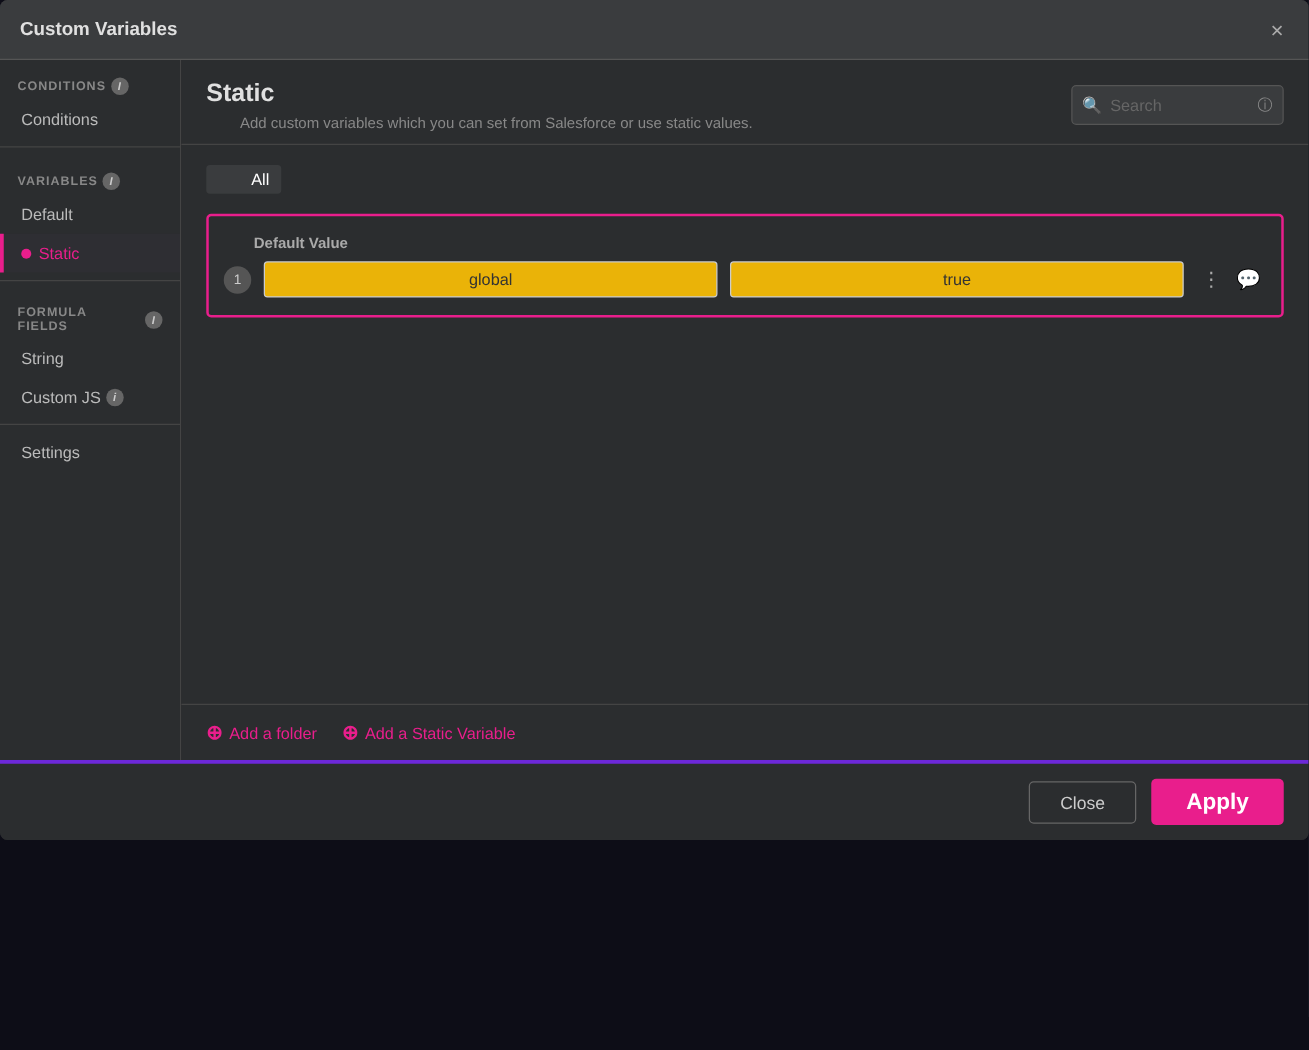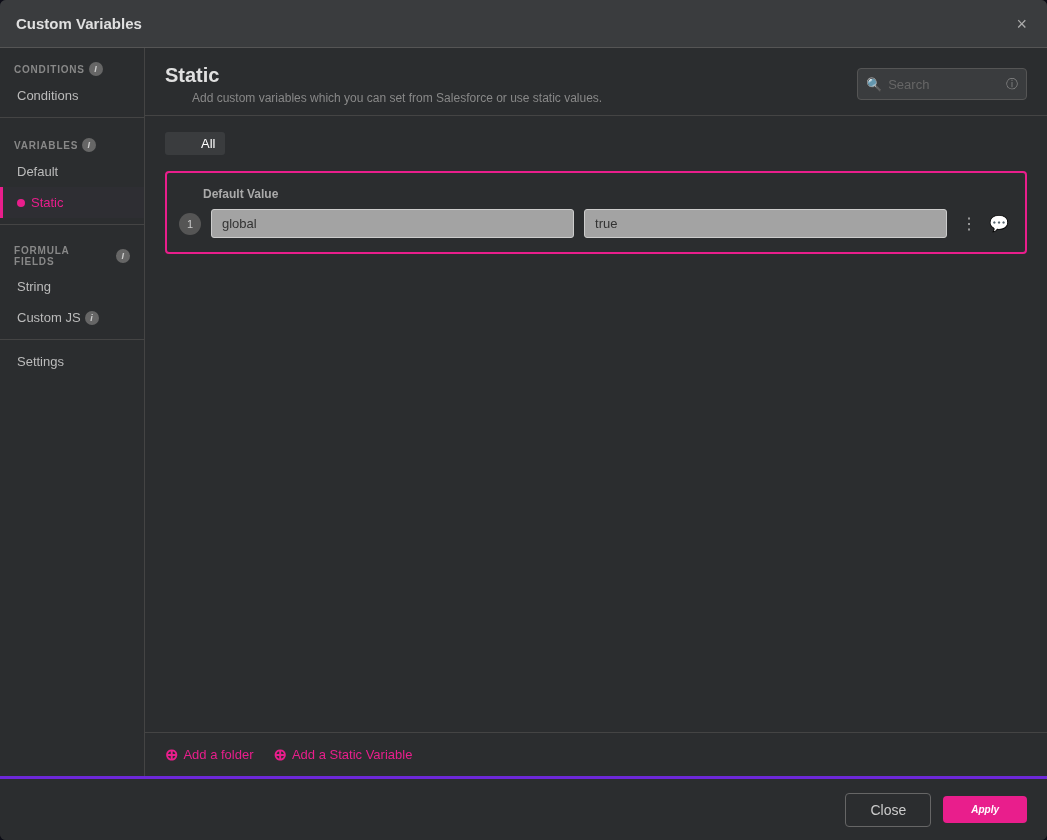--- a/index.html
+++ b/index.html
@@ -15,21 +15,21 @@
       width: 1047px;
       height: 840px;
       background: rgba(0,0,0,0.5);
       display: flex;
       align-items: center;
       justify-content: center;
       position: relative;
     }
     .modal {
       width: 1047px;
-      height: 840px;
+      height: 672px;
       background: #2b2d2f;
       border-radius: 6px;
       display: flex;
       flex-direction: column;
       overflow: hidden;
       position: absolute;
       top: 0; left: 0;
     }
     .modal-header {
       background: #3a3c3e;
@@ -240,27 +240,28 @@
       background: #555;
       color: #ccc;
       font-size: 11px;
       display: flex;
       align-items: center;
       justify-content: center;
       flex-shrink: 0;
     }
     .var-input {
       flex: 1;
-      background: #a3a3a3;
+      background: #eab308;
       border: 1px solid #ccc;
       border-radius: 3px;
       padding: 6px 10px;
       font-size: 13px;
       color: #333;
       outline: none;
+      text-align: center;
     }
     .row-actions {
       display: flex;
       align-items: center;
       gap: 4px;
     }
     .icon-btn {
       background: none;
       border: none;
       color: #aaa;
@@ -310,24 +311,23 @@
       border-radius: 4px;
       font-size: 14px;
       cursor: pointer;
     }
     .btn-apply {
       background: #e91e8c;
       border: none;
       color: #fff;
       padding: 8px 28px;
       border-radius: 4px;
-      font-size: 10px;
+      font-size: 18px;
       font-weight: 600;
       cursor: pointer;
-      font-style: italic;
     }
   </style>
 </head>
 <body>
 
 <div class="modal-overlay">
   <div class="modal">
 
     <div class="modal-header">
       <span class="modal-title">Custom Variables</span>

